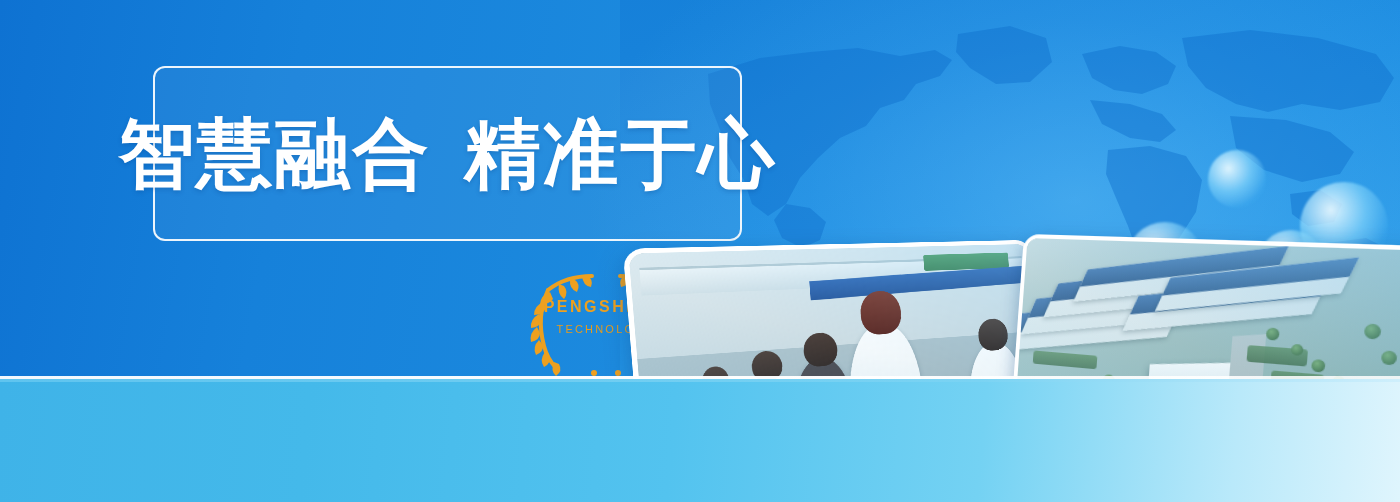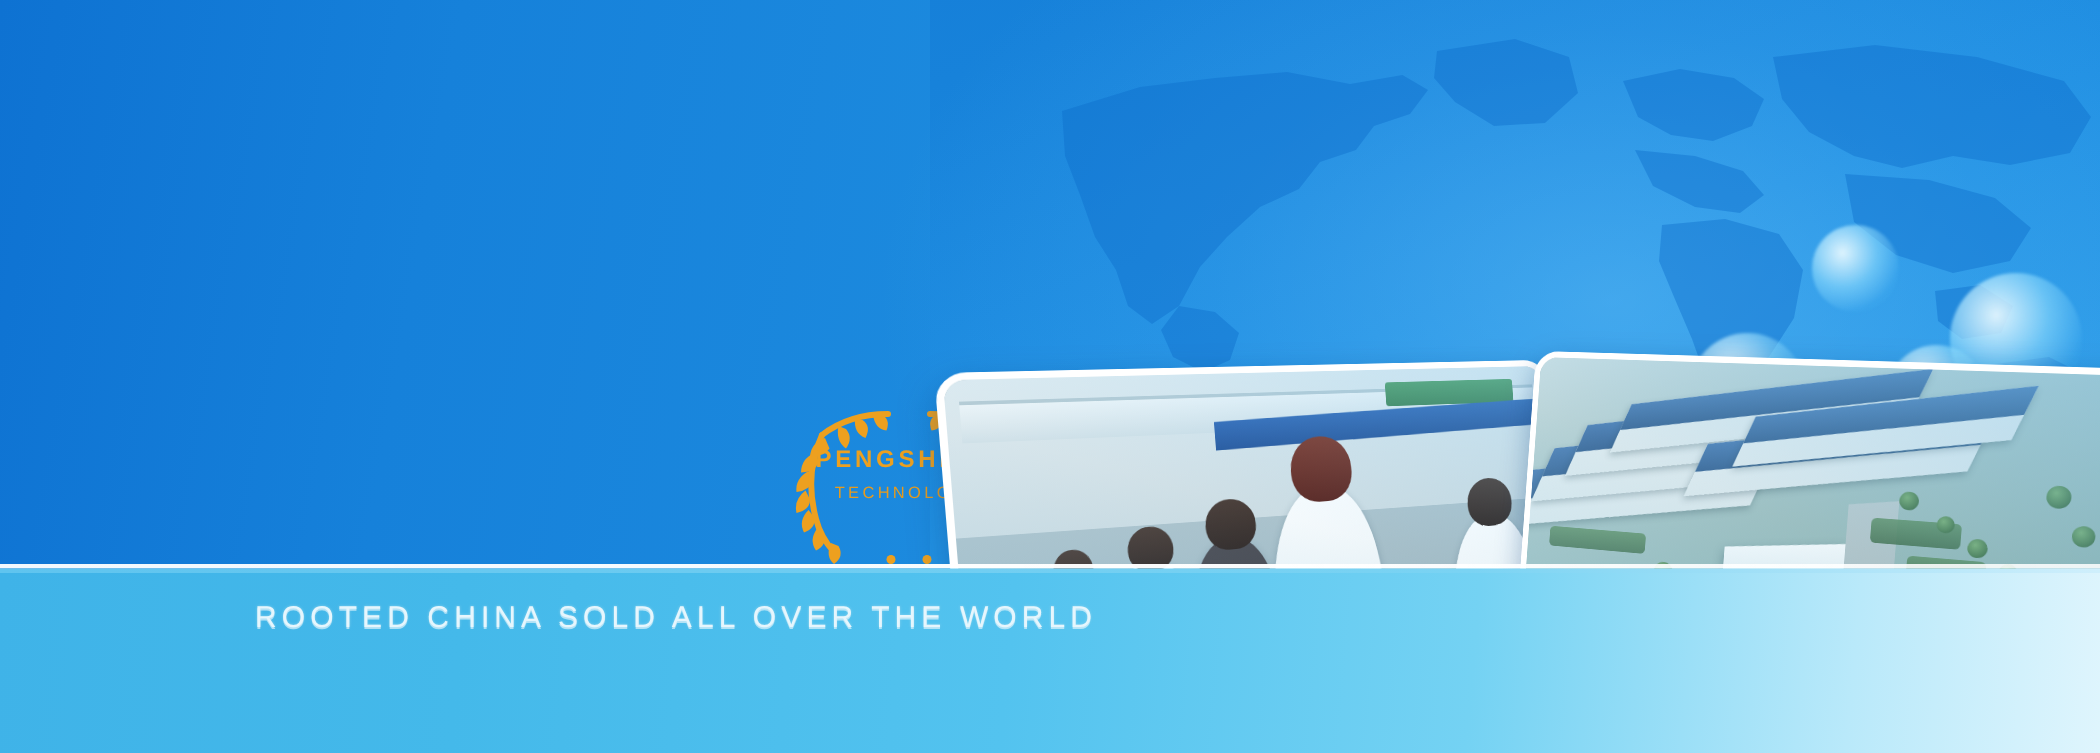--- a/index.html
+++ b/index.html
@@ -327,20 +327,25 @@
     <span style="left:612px; top:150px; width:52px; height:52px;"></span>
     <span style="left:60px; top:276px; width:30px; height:30px;"></span>
     <span class="hard" style="left:364px; top:166px; width:9px; height:9px;"></span>
     <span class="hard" style="left:300px; top:232px; width:7px; height:7px;"></span>
     <span class="hard" style="left:482px; top:200px; width:8px; height:8px;"></span>
     <span class="hard" style="left:540px; top:150px; width:6px; height:6px;"></span>
     <span class="hard" style="left:604px; top:226px; width:7px; height:7px;"></span>
     <span class="hard" style="left:186px; top:262px; width:6px; height:6px;"></span>
   </div>
 
+  <div class="headline-box">
+    <div class="headline">
+      <span>智慧融合</span><span class="gap"></span><span>精准于心</span>
+    </div>
+  </div>
 
   <div class="emblem">
     <svg viewBox="0 0 156 104" aria-hidden="true">
       <g fill="#eda01f">
 
         <g>
           <path d="M22 20 q-9 3 -10 12 q9 1 13 -5 z"></path>
           <path d="M15 30 q-9 4 -9 13 q9 0 12 -7 z"></path>
           <path d="M11 42 q-9 5 -8 14 q9 -1 11 -8 z"></path>
           <path d="M9 55 q-8 6 -6 15 q9 -2 9 -9 z"></path>
@@ -459,16 +464,15 @@
     </div>
   </div>
 
   <div class="panel-reflection"></div>
 
   <div class="band"></div>
   <div class="divider"></div>
   <div class="divider-gap"></div>
 
   <div class="tagline">
-    <div class="tagline-en">ROOTED CHINA SOLD ALL OVER THE WORLD</div>
   </div>
 
 </div>
 
 </body></html>

